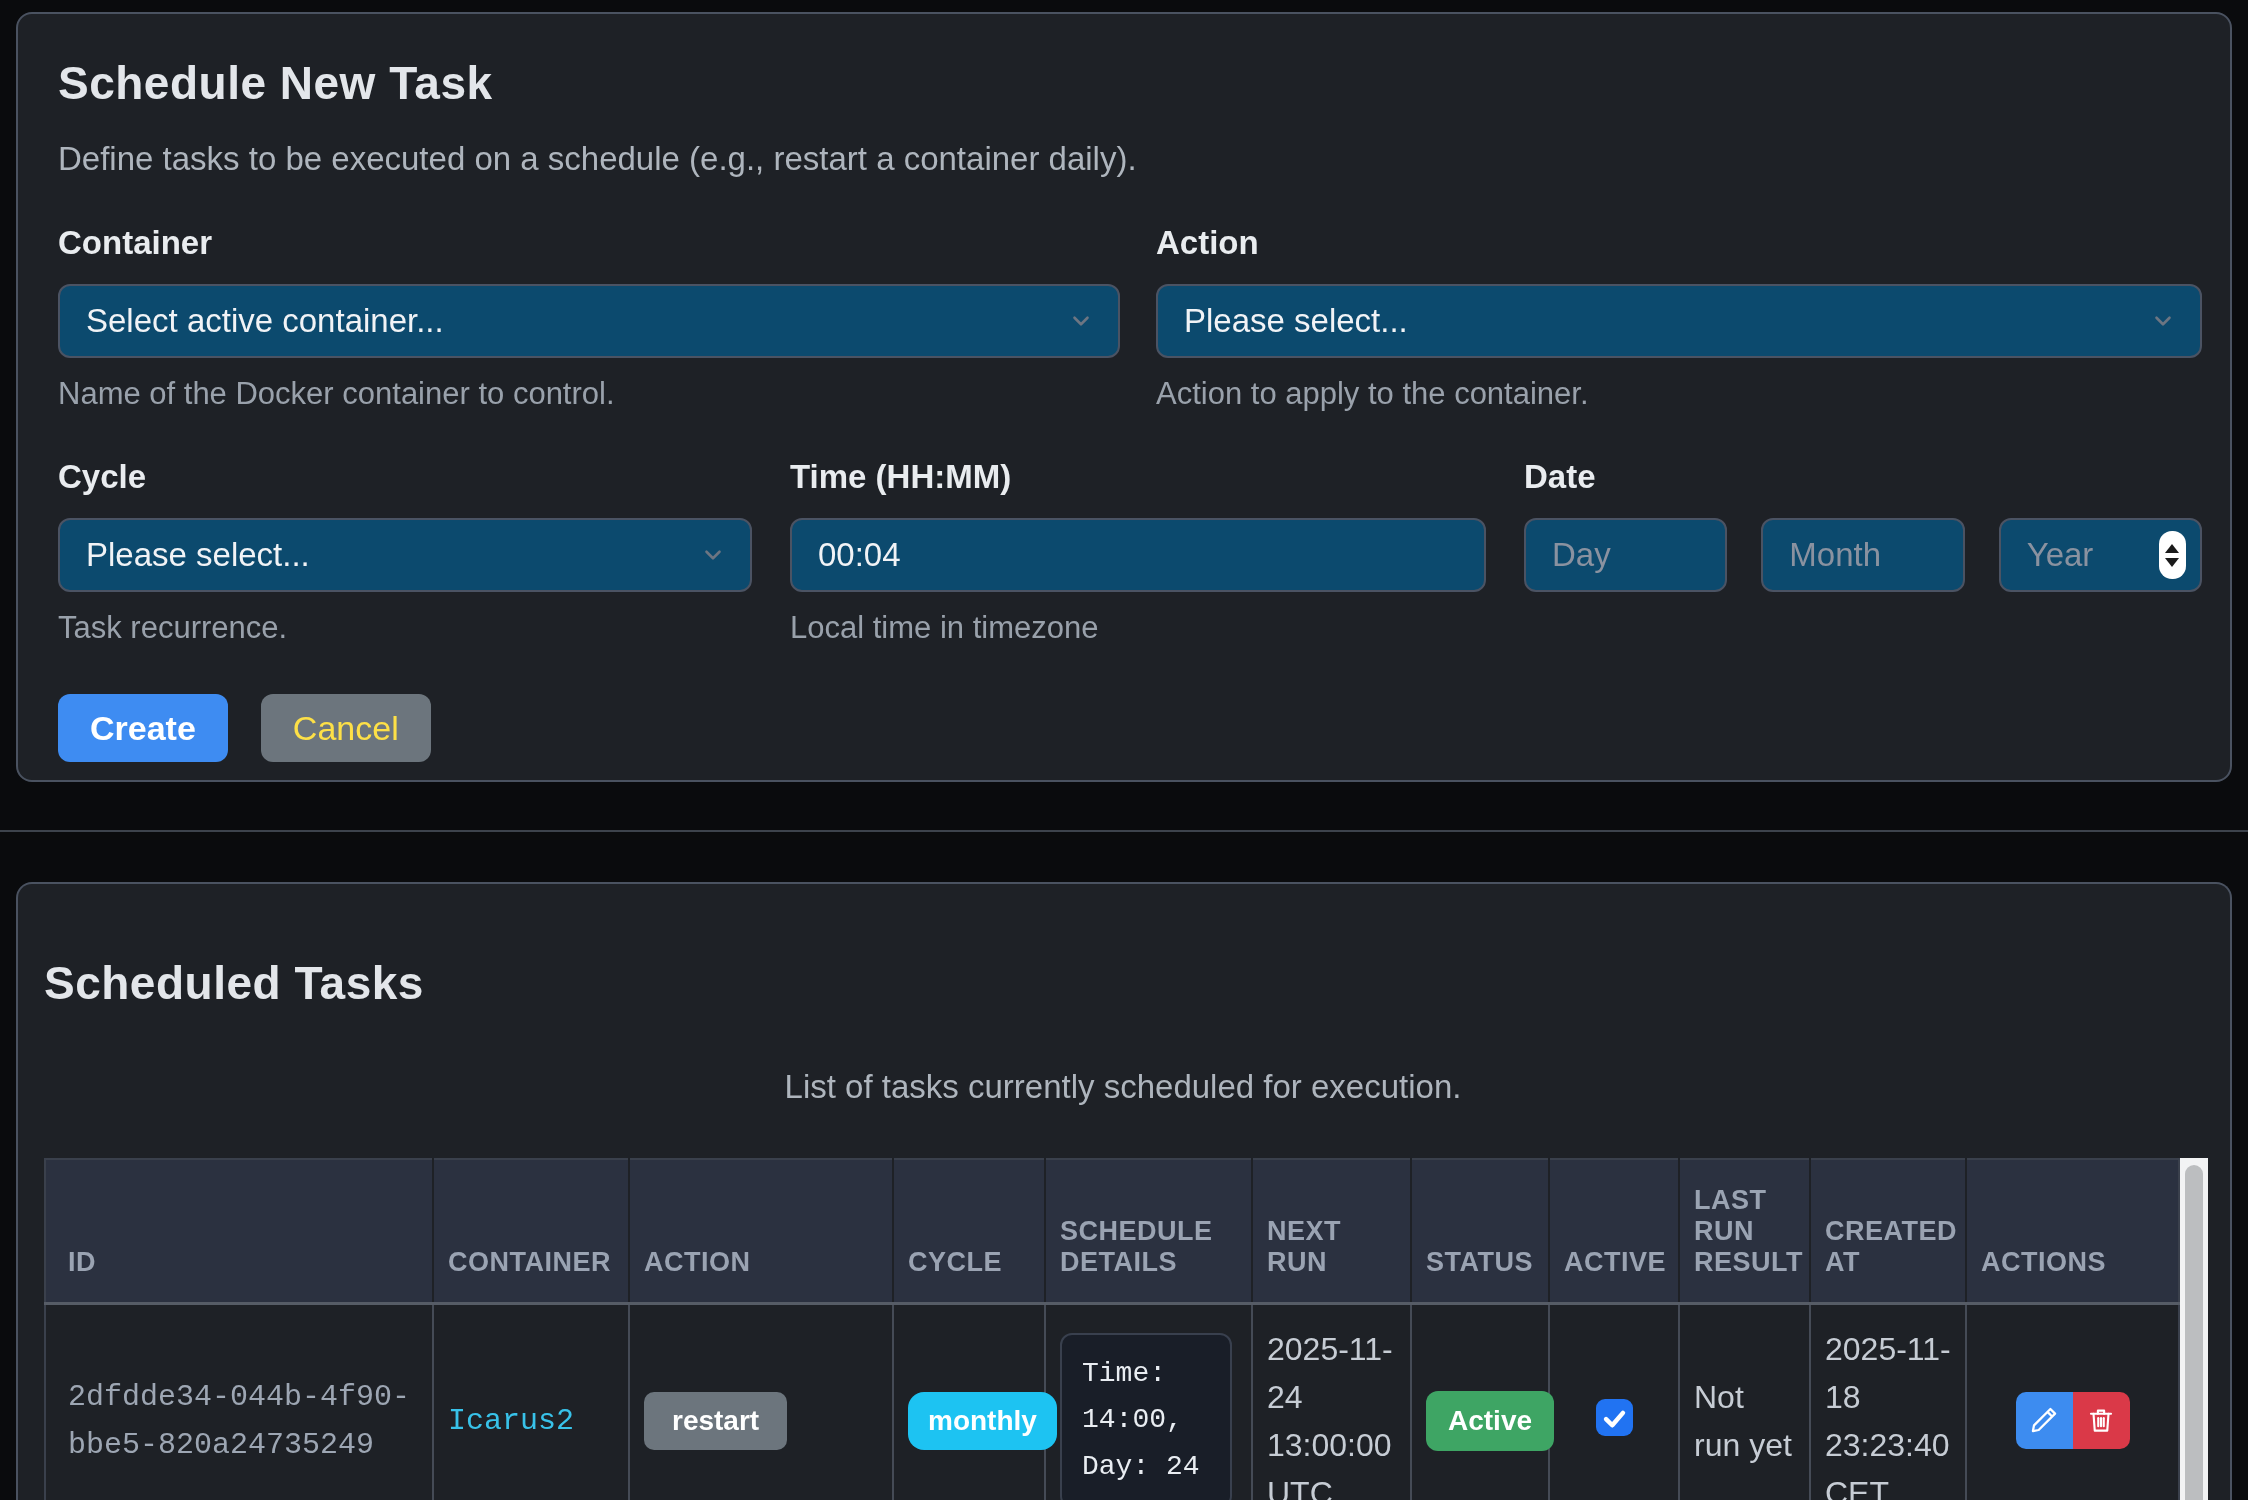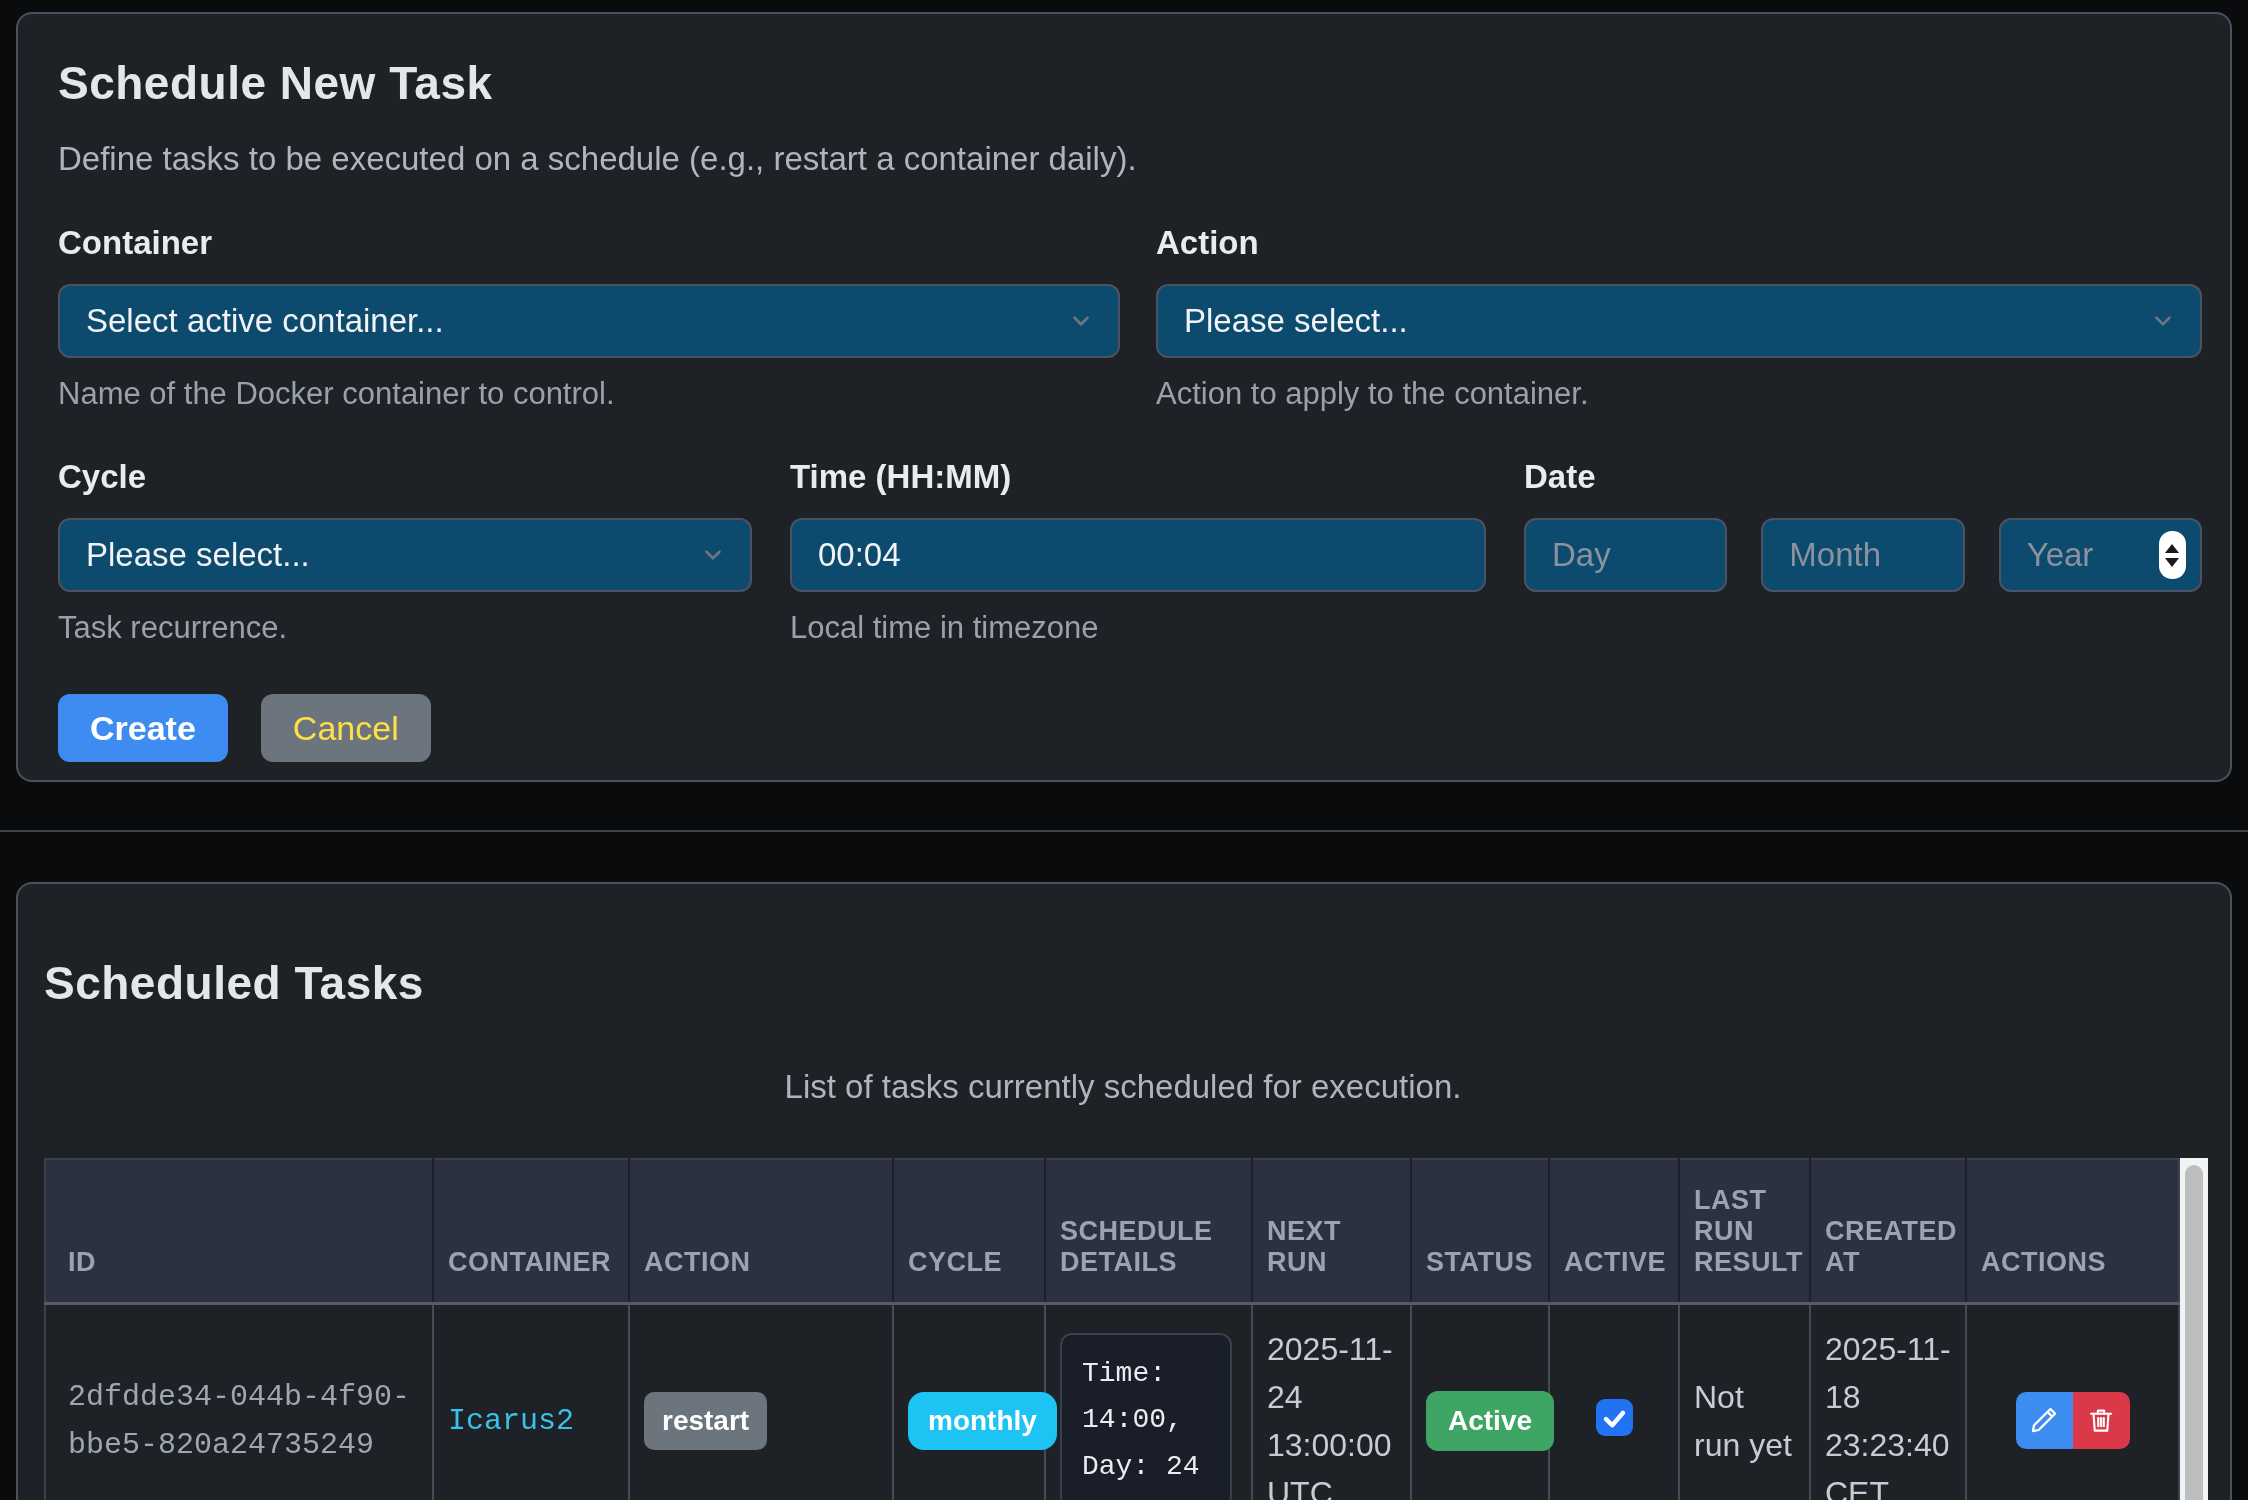--- a/index.html
+++ b/index.html
@@ -79,21 +79,21 @@
   th:first-child { border-left:none; padding-left:22px; }
   tr.data-row { height:212px; }
   td {
     vertical-align:middle; padding:20px 14px; font-size:32px; color:#c6ccd4;
     border-left:2px solid #454b56; border-top:3px solid #565c66; line-height:1.5;
   }
   td:first-child { border-left:none; padding-left:22px; }
   .mono { font-family:"Liberation Mono","DejaVu Sans Mono",monospace; }
   td.cell-id { font-size:30px; color:#9da6b3; line-height:1.6; }
   td.cell-container a { color:#38c2e9; text-decoration:none; font-size:30px; }
-  .badge { display:inline-block; color:#fff; font-weight:700; font-size:28px; border-radius:10px; padding:8px 18px; }
+  .badge { display:inline-block; color:#fff; font-weight:700; font-size:28px; border-radius:10px; padding:8px 28px; }
   .badge-gray { background:#6c757d; }
   .badge-cyan { background:#1dc3f2; border-radius:16px; padding:8px 20px; }
   .badge-green { background:#3ea564; border-radius:12px; padding:9px 22px; }
   .details-box {
     display:inline-block; background:#191e28; border:2px solid #39404e; border-radius:12px;
     padding:16px 20px; font-size:28px; color:#e9edf2; line-height:1.65; width:172px;
   }
   td.cell-active { text-align:center; }
   .checkbox {
     display:inline-block; width:37px; height:37px; background:#2173f2;

